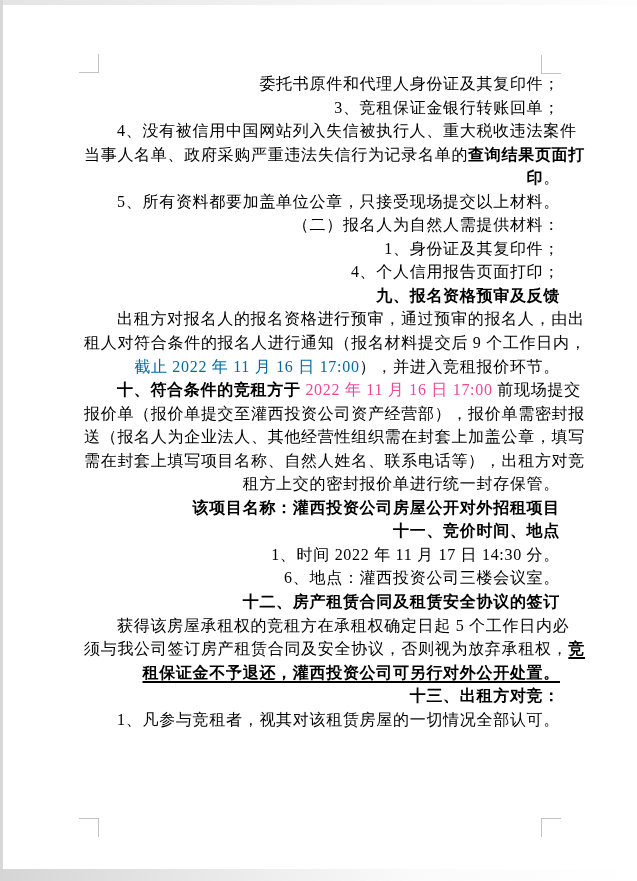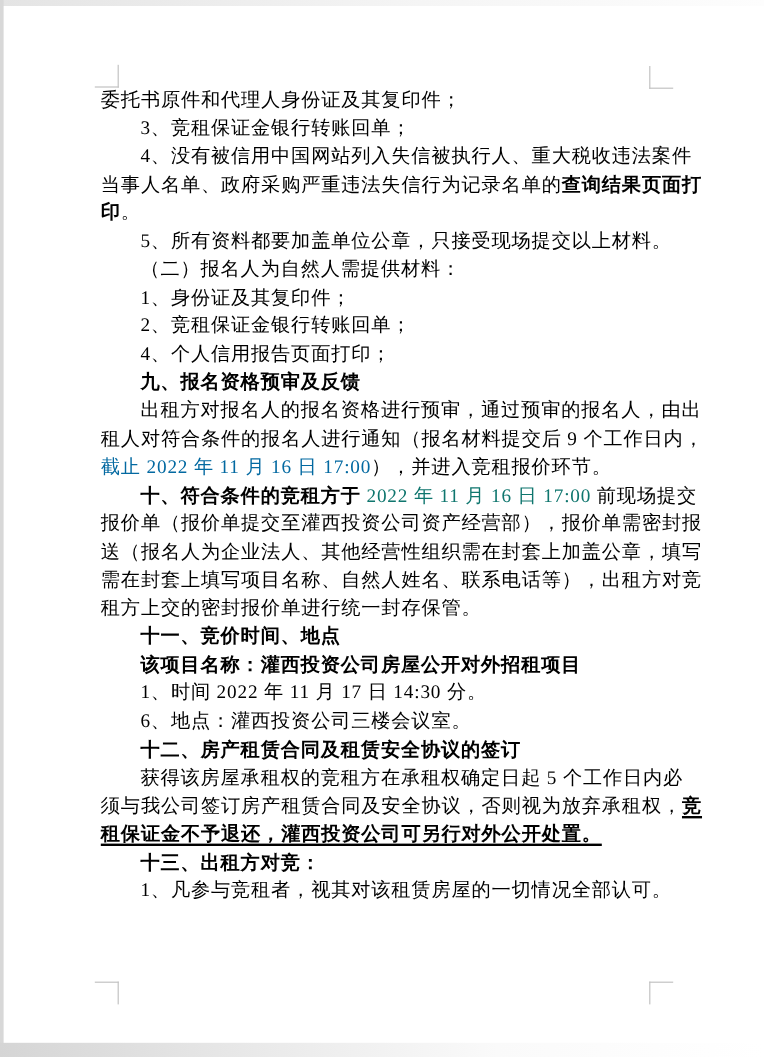--- a/index.html
+++ b/index.html
@@ -49,20 +49,21 @@
     top: 72px;
     width: 476px;
     font-size: 16px;
     line-height: 23.55px;
     letter-spacing: 0.7px;
     color: #000000;
   }
   .line {
     height: 23.55px;
     white-space: nowrap;
+    text-align: right;
   }
   .line.indent { padding-left: 33px; }
   .run-bold { font-weight: bold; }
   .run-underline {
     text-decoration: underline;
     text-underline-offset: 3px;
     text-decoration-thickness: 1.5px;
   }
 </style>
 </head>
@@ -81,33 +82,32 @@
 
     <div class="doc-text">
         <div class="line"><span>委托书原件和代理人身份证及其复印件；</span></div>
         <div class="line indent"><span>3、竞租保证金银行转账回单；</span></div>
         <div class="line indent"><span>4、没有被信用中国网站列入失信被执行人、重大税收违法案件</span></div>
         <div class="line"><span>当事人名单、政府采购严重违法失信行为记录名单的</span><span class="run-bold">查询结果页面打</span></div>
         <div class="line"><span class="run-bold">印</span><span>。</span></div>
         <div class="line indent"><span>5、所有资料都要加盖单位公章，只接受现场提交以上材料。</span></div>
         <div class="line indent"><span>（二）报名人为自然人需提供材料：</span></div>
         <div class="line indent"><span>1、身份证及其复印件；</span></div>
-        <div class="line indent"><span>2、竞租保证金银行转账回单；</span></div>
         <div class="line indent"><span>4、个人信用报告页面打印；</span></div>
         <div class="line indent"><span class="run-bold">九、报名资格预审及反馈</span></div>
         <div class="line indent"><span>出租方对报名人的报名资格进行预审，通过预审的报名人，由出</span></div>
         <div class="line"><span>租人对符合条件的报名人进行通知（报名材料提交后 9 个工作日内，</span></div>
         <div class="line"><span style="color: #0369a1;">截止 2022 年 11 月 16 日 17:00</span><span>），并进入竞租报价环节。</span></div>
-        <div class="line indent"><span class="run-bold">十、符合条件的竞租方于 </span><span style="color: #0f766e;">2022 年 11 月 16 日 17:00 </span><span>前现场提交</span></div>
+        <div class="line indent"><span class="run-bold">十、符合条件的竞租方于 </span><span style="color: #ec4899;">2022 年 11 月 16 日 17:00 </span><span>前现场提交</span></div>
         <div class="line"><span>报价单（报价单提交至灌西投资公司资产经营部），报价单需密封报</span></div>
         <div class="line"><span>送（报名人为企业法人、其他经营性组织需在封套上加盖公章，填写</span></div>
         <div class="line"><span>需在封套上填写项目名称、自然人姓名、联系电话等），出租方对竞</span></div>
         <div class="line"><span>租方上交的密封报价单进行统一封存保管。</span></div>
+        <div class="line indent"><span class="run-bold">该项目名称：灌西投资公司房屋公开对外招租项目</span></div>
         <div class="line indent"><span class="run-bold">十一、竞价时间、地点</span></div>
-        <div class="line indent"><span class="run-bold">该项目名称：灌西投资公司房屋公开对外招租项目</span></div>
         <div class="line indent"><span>1、时间 2022 年 11 月 17 日 14:30 分。</span></div>
         <div class="line indent"><span>6、地点：灌西投资公司三楼会议室。</span></div>
         <div class="line indent"><span class="run-bold">十二、房产租赁合同及租赁安全协议的签订</span></div>
         <div class="line indent"><span>获得该房屋承租权的竞租方在承租权确定日起 5 个工作日内必</span></div>
         <div class="line"><span>须与我公司签订房产租赁合同及安全协议，否则视为放弃承租权，</span><span class="run-bold run-underline">竞</span></div>
         <div class="line"><span class="run-bold run-underline">租保证金不予退还，灌西投资公司可另行对外公开处置。</span></div>
         <div class="line indent"><span class="run-bold">十三、出租方对竞：</span></div>
         <div class="line indent"><span>1、凡参与竞租者，视其对该租赁房屋的一切情况全部认可。</span></div>
       </div>
   </div>

